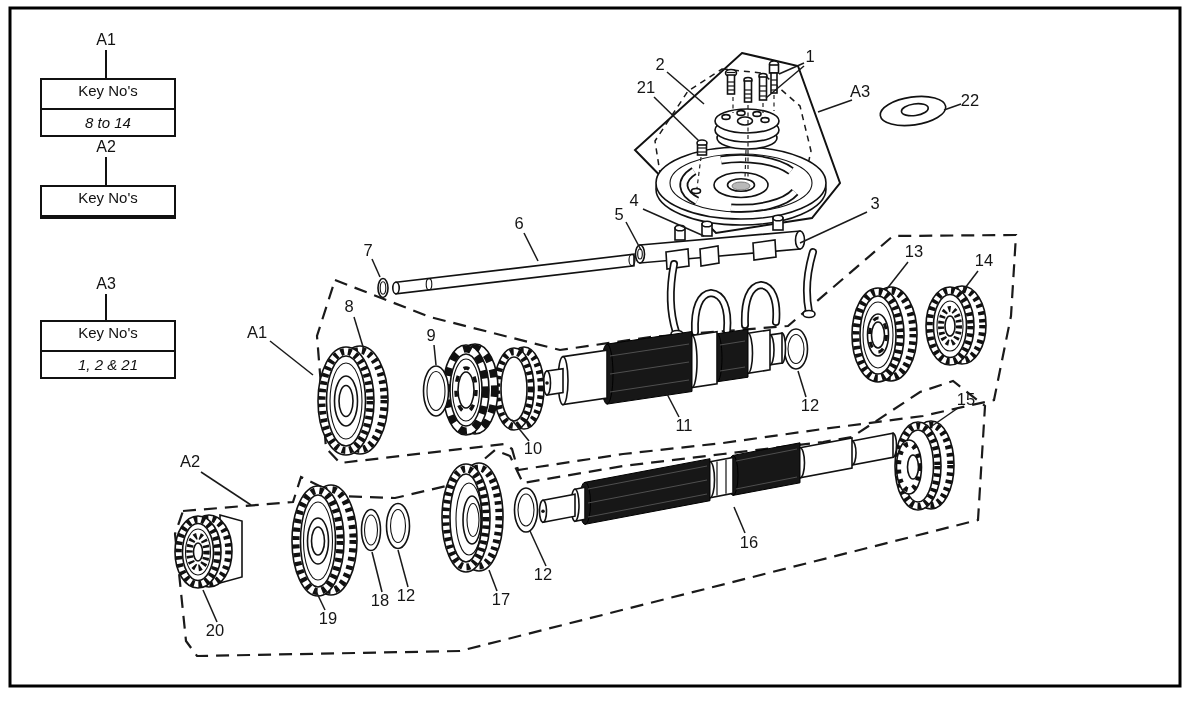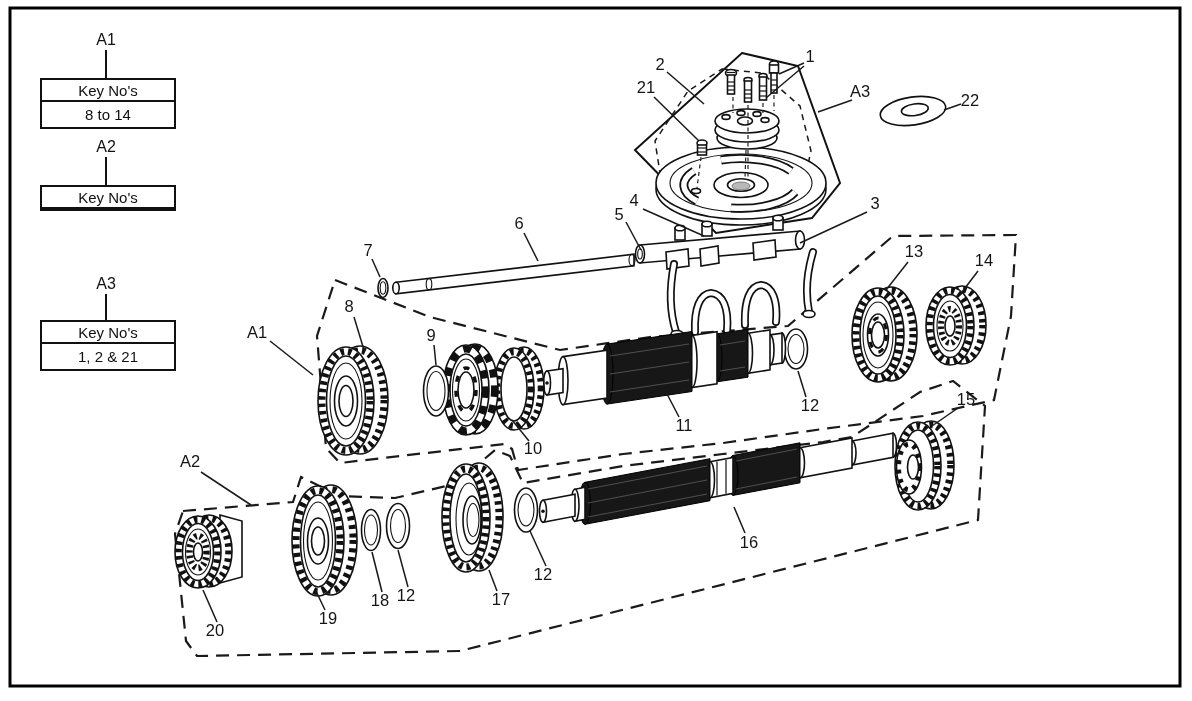--- a/index.html
+++ b/index.html
@@ -3,22 +3,22 @@
 <meta charset="utf-8">
 <style>
   html,body{margin:0;padding:0;background:#fff;}
   .page{position:relative;width:1192px;height:701px;background:#ffffff;overflow:hidden;
         font-family:"Liberation Sans",sans-serif;}
   svg{position:absolute;left:0;top:0;}
   
   .kb-ref{position:absolute;width:132px;text-align:center;font-size:16px;color:#111;}
   .kb-box{position:absolute;left:40px;width:132px;border:2px solid #111;background:#fff;
           text-align:center;color:#111;font-size:15px;}
-  .kb-h{border-bottom:2px solid #111;padding:2px 0 1px 0;}
-  .kb-v{padding:3px 0 2px 0;}
+  .kb-h{border-bottom:2px solid #111;padding:2px 0 9px 0;}
+  .kb-v{padding:3px 0 2px 0;font-style:italic;}
   .kb-v div{line-height:20px;}
   
   .e{fill:#fff;stroke:#111;stroke-width:1.6;}
   .e2{fill:none;stroke:#111;stroke-width:1.1;}
   .dark{fill:#171717;stroke:#000;stroke-width:1;}
   .teeth{fill:none;stroke:#111;}
   .dash-outline{fill:none;stroke:#1a1a1a;stroke-width:2.2;stroke-dasharray:13 8;}
   .dash-inner{fill:none;stroke:#1a1a1a;stroke-width:1.5;stroke-dasharray:6 5;}
   .solid-outline{fill:none;stroke:#111;stroke-width:2;}
   .leader{stroke:#1a1a1a;stroke-width:1.5;}

